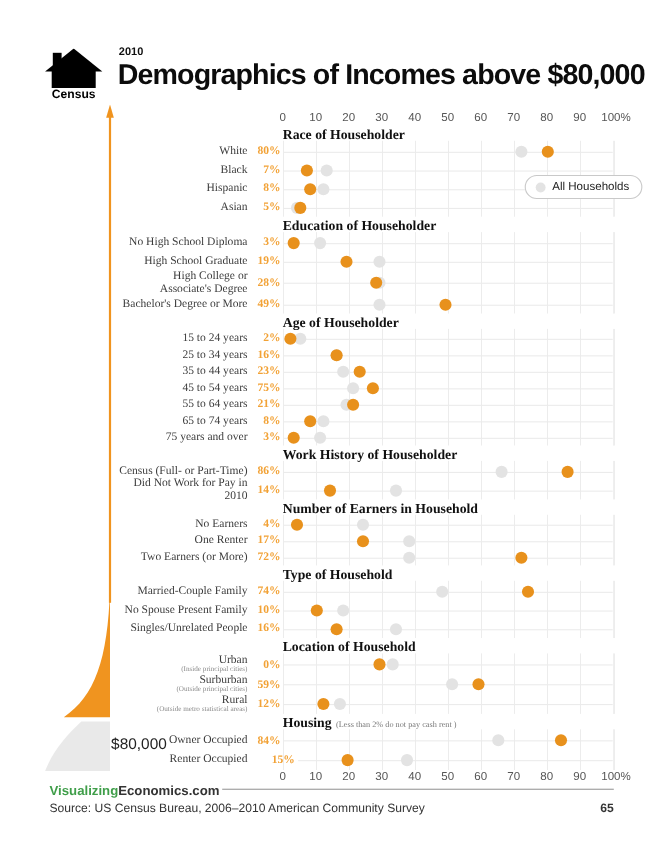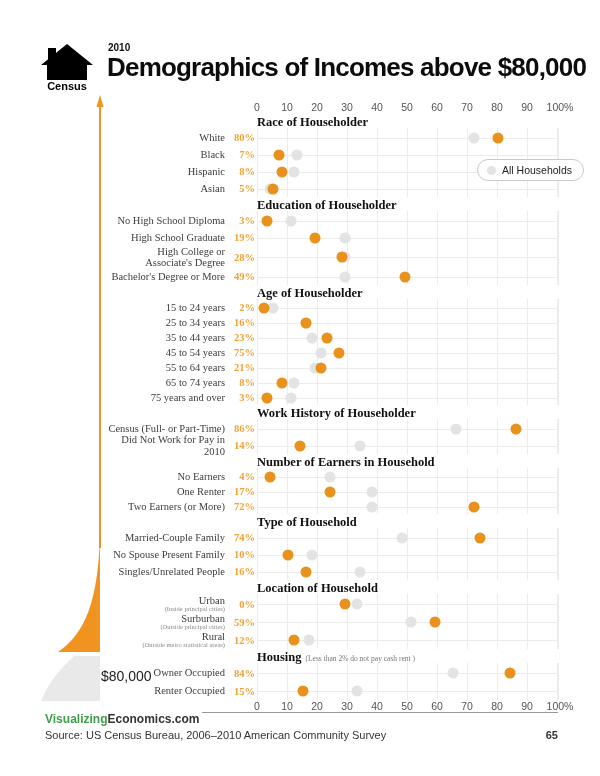--- a/index.html
+++ b/index.html
@@ -51,21 +51,21 @@
   .sec7 .row{height:18px}
 
   
   .legend{position:absolute;left:477px;top:159px;display:flex;align-items:center;gap:6px;
           background:#fff;border:1px solid #c9c9c9;border-radius:12px;padding:4px 11px 4px 9px;
           font-size:10.5px;color:#222;z-index:5;}
   .legend .dot-sample{width:9px;height:9px;border-radius:50%;}
 
   
   .footer{position:absolute;left:45px;right:42px;top:712px;font-size:11px;color:#333;}
-  .f1{display:flex;align-items:flex-start;}
+  .f1{display:flex;align-items:center;}
   .site{font-size:12px;font-weight:bold;white-space:nowrap;}
   .rule{flex:1;border-bottom:1px solid #999;margin:0 0 3px 2px;}
   .f2{display:flex;margin-top:3px;}
   .f2 .spacer{flex:1;}
   .pageno{font-weight:bold;}
 </style>
 </head>
 <body>
 
 <div class="hdr">
@@ -362,21 +362,21 @@
         <div class="row">
           <div class="rlabel"><span>Owner Occupied</span></div>
           <div class="rval" style="color: rgb(242, 162, 54);">84%</div>
           <div class="strip">
             <div class="dot all" style="background: rgb(227, 227, 227); left: 195px;"></div>
             <div class="dot inc" style="background: rgb(232, 145, 28); left: 252px;"></div>
           </div>
         </div>
         <div class="row">
           <div class="rlabel"><span>Renter Occupied</span></div>
-          <div class="rval" style="color: rgb(242, 162, 54);">15%</div>
+          <div class="rval" style="color: rgb(242, 162, 54); padding-left: 13px;">15%</div>
           <div class="strip">
             <div class="dot all" style="background: rgb(227, 227, 227); left: 99px;"></div>
             <div class="dot inc" style="background: rgb(232, 145, 28); left: 45px;"></div>
           </div>
         </div>
       </div>
     </div>
     <div class="axis">
       <span style="left: -15px;">0</span>
       <span style="left: 15px;">10</span>

